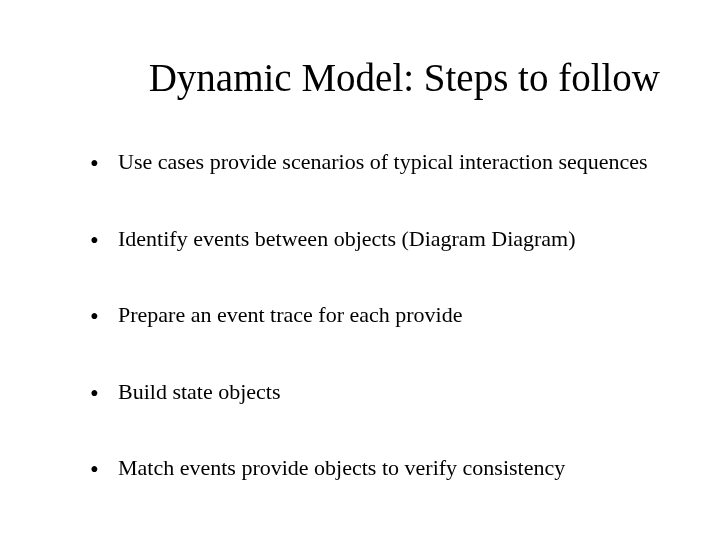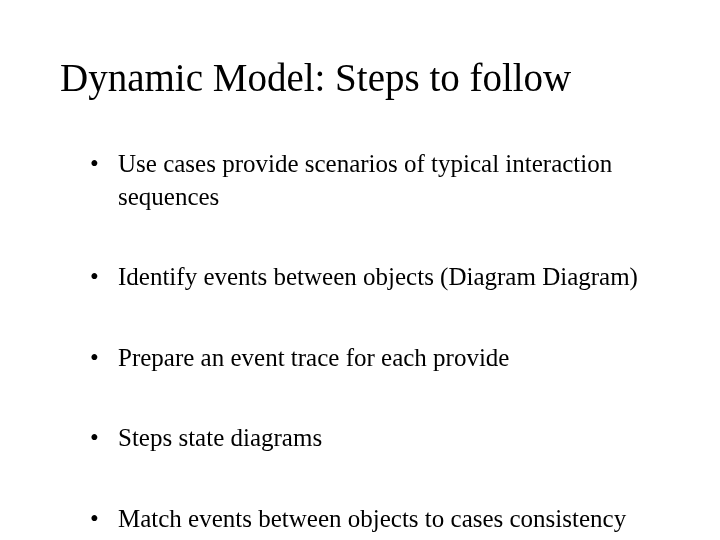--- a/index.html
+++ b/index.html
@@ -5,31 +5,31 @@
     * { margin: 0; padding: 0; box-sizing: border-box; }
     html, body { width: 720px; height: 540px; background: #ffffff; }
     body {
       font-family: "Times New Roman", Times, serif;
       color: #000000;
       padding: 55px 60px 40px 60px;
     }
     .title {
       font-size: 39px;
       font-weight: normal;
-      text-align: left;
+      text-align: right;
       margin-bottom: 35px;
       letter-spacing: 0px;
     }
     .bullets {
       list-style: none;
       padding-left: 30px;
     }
     .bullets li {
       position: relative;
-      font-size: 25px;
+      font-size: 22px;
       line-height: 1.3;
       margin-bottom: 24px;
       padding-left: 28px;
       margin-top: 48px;
     }
     .bullets li::before {
       content: "•";
       position: absolute;
       left: 0;
       top: 0;
@@ -38,15 +38,15 @@
   </style>
 </head>
 <body>
 
 <h1 class="title">Dynamic Model: Steps to follow</h1>
 
 <ul class="bullets">
   <li>Use cases provide scenarios of typical interaction sequences</li>
   <li>Identify events between objects (Diagram Diagram)</li>
   <li>Prepare an event trace for each provide</li>
-  <li>Steps state diagrams</li>
-  <li>Match events between objects to cases consistency</li>
+  <li>Build state objects</li>
+  <li>Match events provide objects to verify consistency</li>
 </ul>
 
 </body></html>

